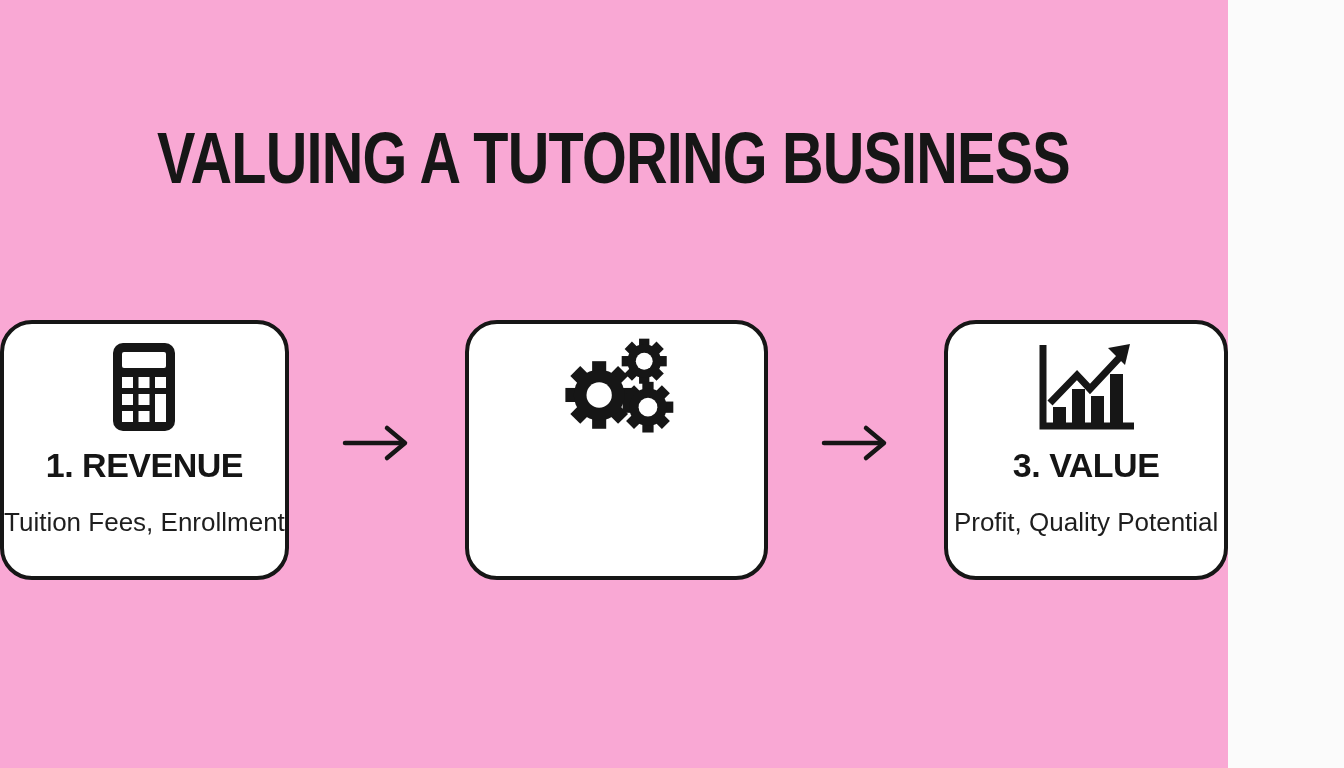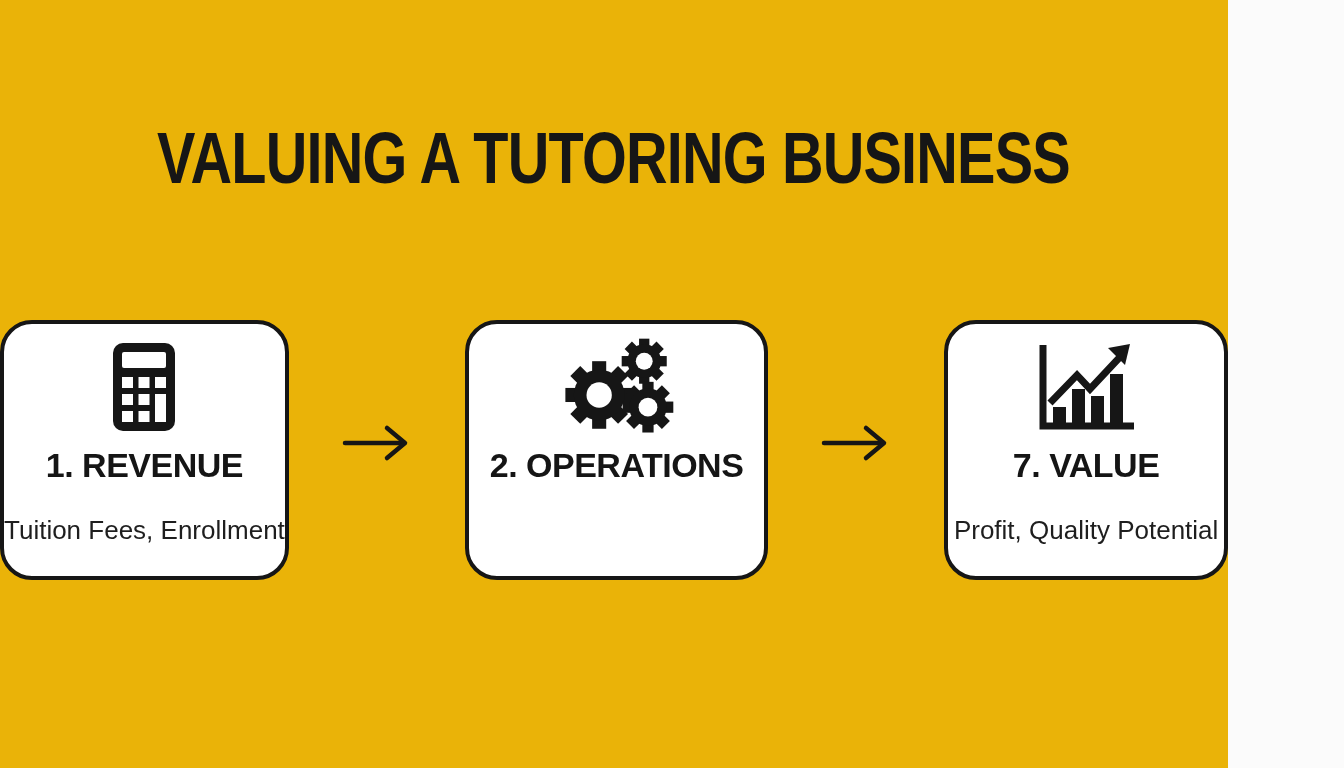--- a/index.html
+++ b/index.html
@@ -7,21 +7,21 @@
   body {
     font-family: "Liberation Sans", "DejaVu Sans", sans-serif;
     background: #fbfbfb;
     color: #151515;
     overflow: hidden;
   }
   .stage {
     position: relative;
     width: 1228px;
     height: 768px;
-    background: #eab308;
+    background: #f9a8d4;
   }
   .title-wrap {
     position: absolute;
     top: 122px;
     left: 0;
     width: 100%;
     text-align: center;
   }
   .title {
     display: inline-block;
@@ -64,21 +64,21 @@
   }
   .step-heading {
     margin-top: 10px;
     font-size: 34px;
     font-weight: 700;
     letter-spacing: -0.5px;
     color: #151515;
     white-space: nowrap;
   }
   .step-subtext {
-    margin-top: 30px;
+    margin-top: 22px;
     font-size: 26px;
     font-weight: 400;
     color: #1e1e1e;
     white-space: nowrap;
   }
   .arrow-cell {
     width: 108px;
     height: 260px;
     display: flex;
     align-items: center;
@@ -154,21 +154,20 @@
               <rect x="-27" y="-6" width="54" height="12"></rect>
               <rect x="-27" y="-6" width="54" height="12" transform="rotate(45)"></rect>
               <rect x="-27" y="-6" width="54" height="12" transform="rotate(90)"></rect>
               <rect x="-27" y="-6" width="54" height="12" transform="rotate(135)"></rect>
               <circle r="20"></circle>
             </g>
             <circle r="10" fill="#ffffff"></circle>
           </g>
         </svg>
       </div>
-      <div class="step-heading">2. OPERATIONS</div>
     </div>
 
     <div class="arrow-cell">
       <svg width="70" height="44" viewBox="0 0 70 44" aria-hidden="true">
         <path d="M3 22 H59" stroke="#161616" stroke-width="4.5" fill="none" stroke-linecap="round"></path>
         <path d="M45 7 L63 22 L45 37" stroke="#161616" stroke-width="4.5" fill="none" stroke-linecap="round" stroke-linejoin="round"></path>
       </svg>
     </div>
 
     <div class="step-box">
@@ -176,18 +175,18 @@
         <svg width="100" height="92" viewBox="0 0 100 92" aria-hidden="true">
           <path d="M7 4 V85 H98" stroke="#161616" stroke-width="7" fill="none"></path>
           <rect x="17" y="66" width="13" height="16" fill="#161616"></rect>
           <rect x="36" y="48" width="13" height="34" fill="#161616"></rect>
           <rect x="55" y="55" width="13" height="27" fill="#161616"></rect>
           <rect x="74" y="33" width="13" height="49" fill="#161616"></rect>
           <path d="M14 62 L41 34 L54 48 L84 16" stroke="#161616" stroke-width="7" fill="none" stroke-linejoin="miter"></path>
           <polygon points="94,3 72,7 89,24" fill="#161616"></polygon>
         </svg>
       </div>
-      <div class="step-heading">7. VALUE</div>
+      <div class="step-heading">3. VALUE</div>
       <div class="step-subtext">Profit, Quality Potential</div>
     </div>
 
   </div>
 </div>
 
 </body></html>

